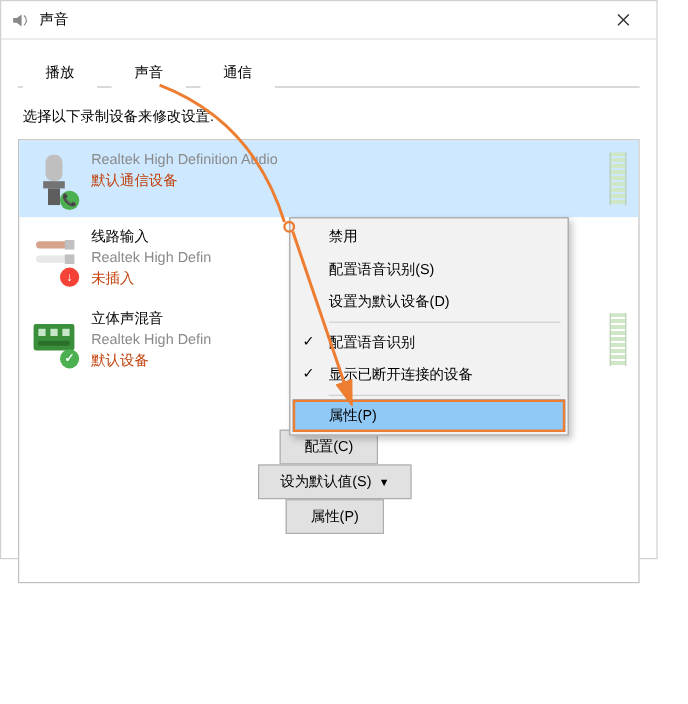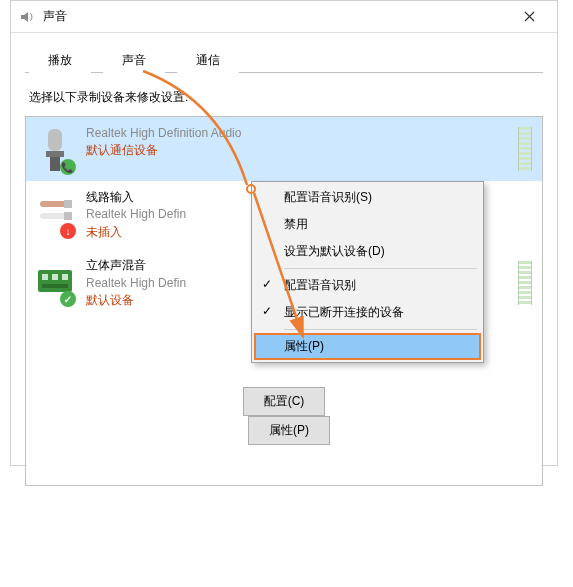--- a/index.html
+++ b/index.html
@@ -11,21 +11,20 @@
     color: #000;
     width: 573px;
     height: 587px;
     position: relative;
     overflow: hidden;
   }
 
   .dialog {
     width: 548px;
     height: 466px;
-    margin-left: 10px;
     border: 1px solid #d0d0d0;
     background: #fff;
     position: relative;
   }
 
   .titlebar {
     height: 32px;
     display: flex;
     align-items: center;
     padding: 0 8px;
@@ -282,28 +281,31 @@
           <div class="dstat">默认设备</div>
         </div>
         <div class="meter"></div>
       </div>
 
     </div>
 
     <div class="btnbar">
       <div class="btn">配置(C)</div>
       <div class="spacer"></div>
+      <div class="btn">
+        <span>设为默认值(S)</span><span class="caret">▼</span>
+      </div>
       <div class="btn">属性(P)</div>
     </div>
 
   </div>
 
   <div class="ctx">
+    <div class="ctx-item">禁用</div>
     <div class="ctx-item">配置语音识别(S)</div>
-    <div class="ctx-item">禁用</div>
     <div class="ctx-item">设置为默认设备(D)</div>
     <div class="ctx-sep"></div>
     <div class="ctx-item">
       <span class="ctx-check">✓</span>
       <span>配置语音识别</span>
     </div>
     <div class="ctx-item">
       <span class="ctx-check">✓</span>
       <span>显示已断开连接的设备</span>
     </div>

